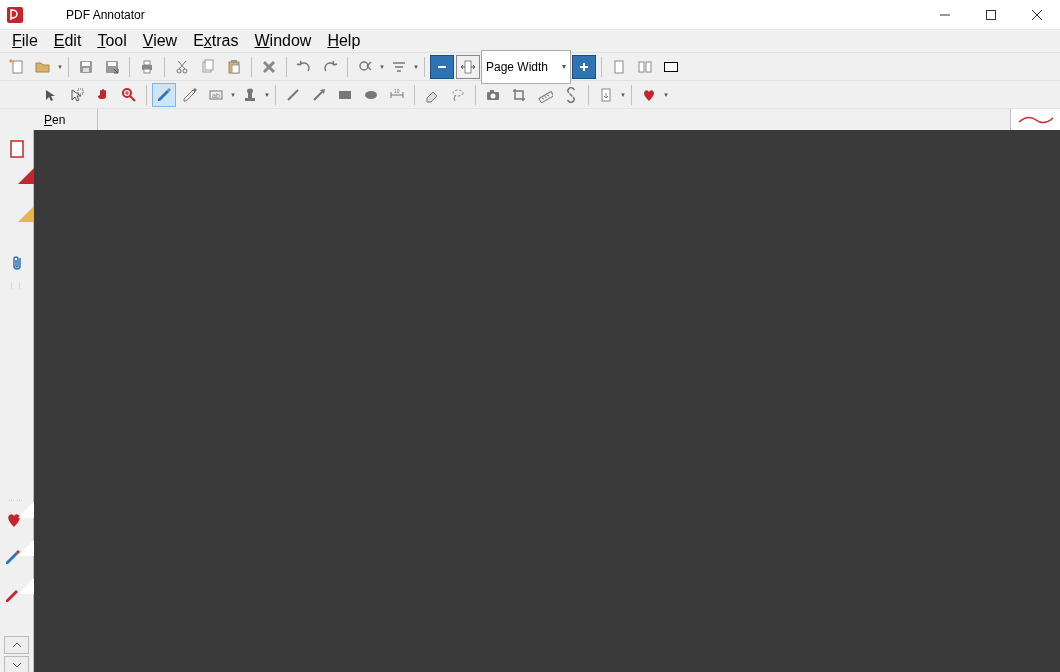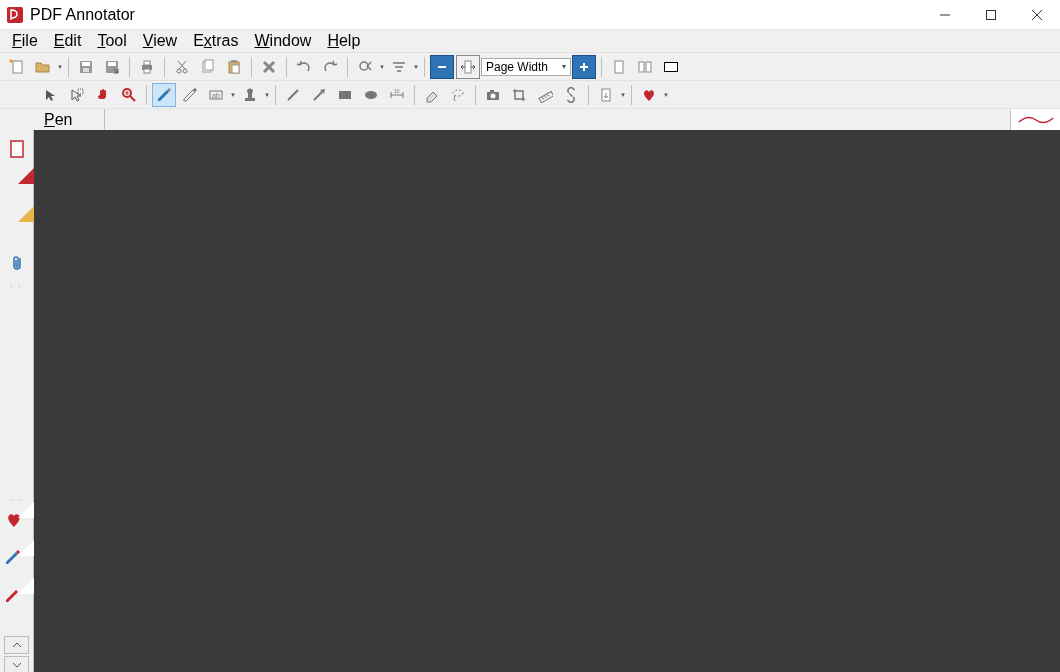--- a/index.html
+++ b/index.html
@@ -1,41 +1,41 @@
 <!DOCTYPE html>
 <html><head>
 <meta charset="utf-8">
 <style>
 * { margin:0; padding:0; box-sizing:border-box; font-family:"Segoe UI",Tahoma,sans-serif; }
 body { width:1060px; height:672px; background:#fff; overflow:hidden; color:#000; }
 
 
 .titlebar { height:30px; display:flex; align-items:center; background:#fff; border-bottom:1px solid #e8e8e8; }
 .titlebar .app-icon { width:18px; height:18px; margin:0 6px; }
-.titlebar .title { font-size:16px; flex:0 0 auto; }
+.titlebar .title { font-size:12px; flex:0 0 auto;margin-left:36px; }
 .titlebar .spacer { flex:1; }
 .titlebar .winbtn { width:46px; height:30px; display:flex; align-items:center; justify-content:center; color:#333; }
 
 
 .menubar { height:22px; background:#f0f0f0; display:flex; align-items:center; padding:0 4px; font-size:16px; }
 .menubar .mi { padding:2px 8px; cursor:default; }
 .menubar .mi .u { text-decoration:underline; }
 
 
 .toolbarrow { height:28px; background:#f0f0f0; display:flex; align-items:center; padding:0 4px; border-top:1px solid #e0e0e0; }
 .tb-btn { width:24px; height:24px; display:flex; align-items:center; justify-content:center; margin:0 1px; border:1px solid transparent; }
 .tb-btn.active { background:#cde6f7; border:1px solid #7eb4ea; }
 .tb-sep { width:1px; height:20px; background:#c0c0c0; margin:0 4px; }
 .tb-drop { width:8px; display:flex; align-items:center; justify-content:center; }
 .tb-drop::after { content:"▾"; font-size:7px; color:#555; }
-.zoom-combo { height:18px; width:90px; background:#fff; border:1px solid #aaa; font-size:12px; display:flex; align-items:center; padding:0 4px; }
+.zoom-combo { height:34px; width:90px; background:#fff; border:1px solid #aaa; font-size:12px; display:flex; align-items:center; padding:0 4px; }
 .zoom-combo .dd { margin-left:auto; font-size:8px; color:#555; }
 
 
-.toolrow { height:22px; background:#f0f0f0; display:flex; align-items:center; font-size:16px; border-top:1px solid #e4e4e4; }
+.toolrow { height:22px; background:#f0f0f0; display:flex; align-items:center; font-size:12px; border-top:1px solid #e4e4e4; }
 .toolrow .lbl { padding:0 32px 0 44px; }
 .toolrow .lbl .u { text-decoration:underline; }
 .toolrow .vsep { width:1px; height:22px; background:#c0c0c0; }
 .toolrow .preview { margin-left:auto; width:50px; height:22px; border-left:1px solid #c0c0c0; display:flex; align-items:center; justify-content:center; background:#fff; }
 
 
 .mainarea { display:flex; height:548px; background:#f0f0f0; }
 .sidebar-left { width:34px; background:#f0f0f0; display:flex; flex-direction:column; border-right:1px solid #c0c0c0; }
 .sidebar-left .sitem { height:38px; display:flex; align-items:center; justify-content:center; border-bottom:1px solid transparent; }
 .sidebar-left .drag { height:6px; display:flex; align-items:center; justify-content:center; color:#999; font-size:6px; letter-spacing:2px; }

